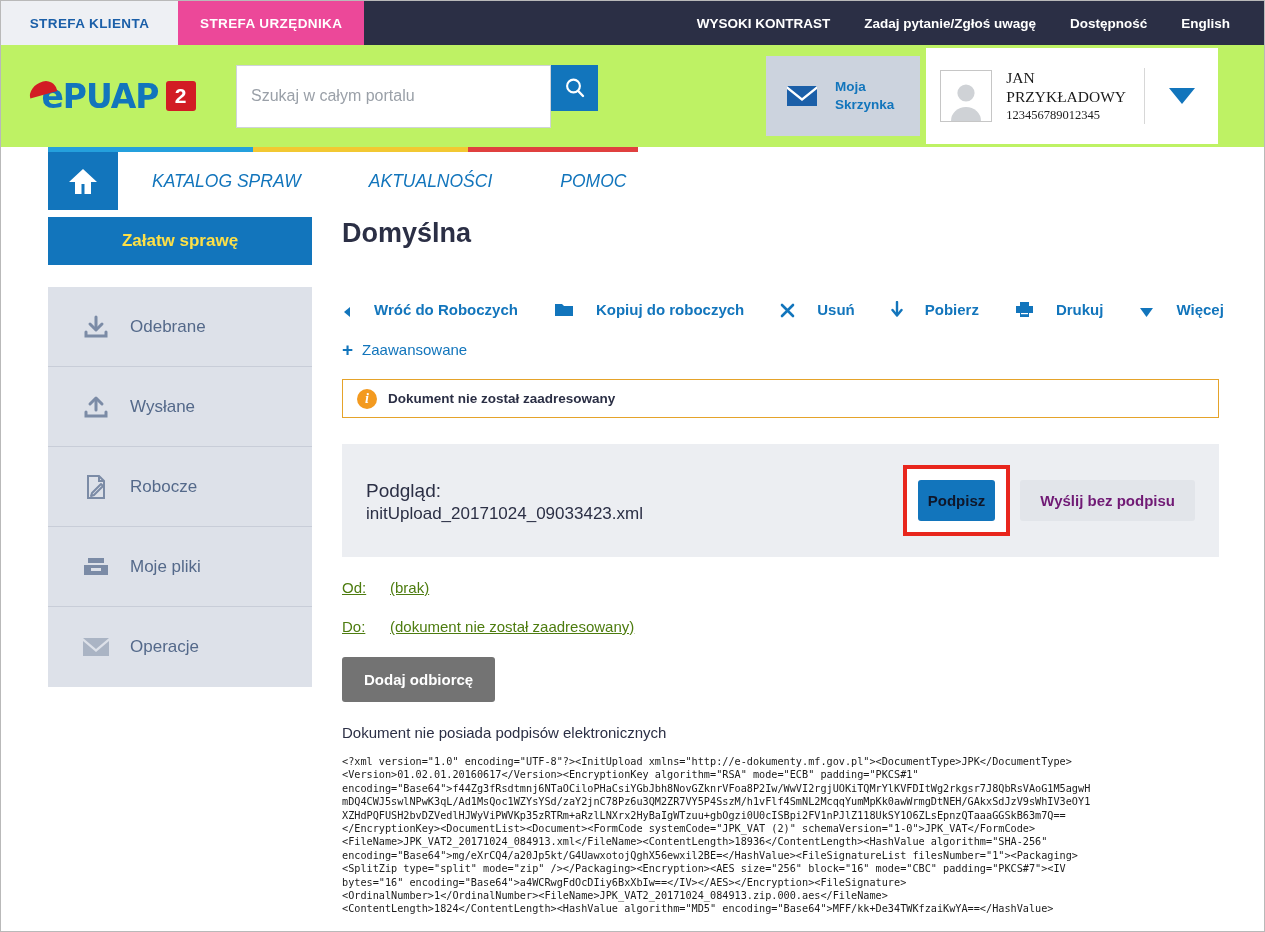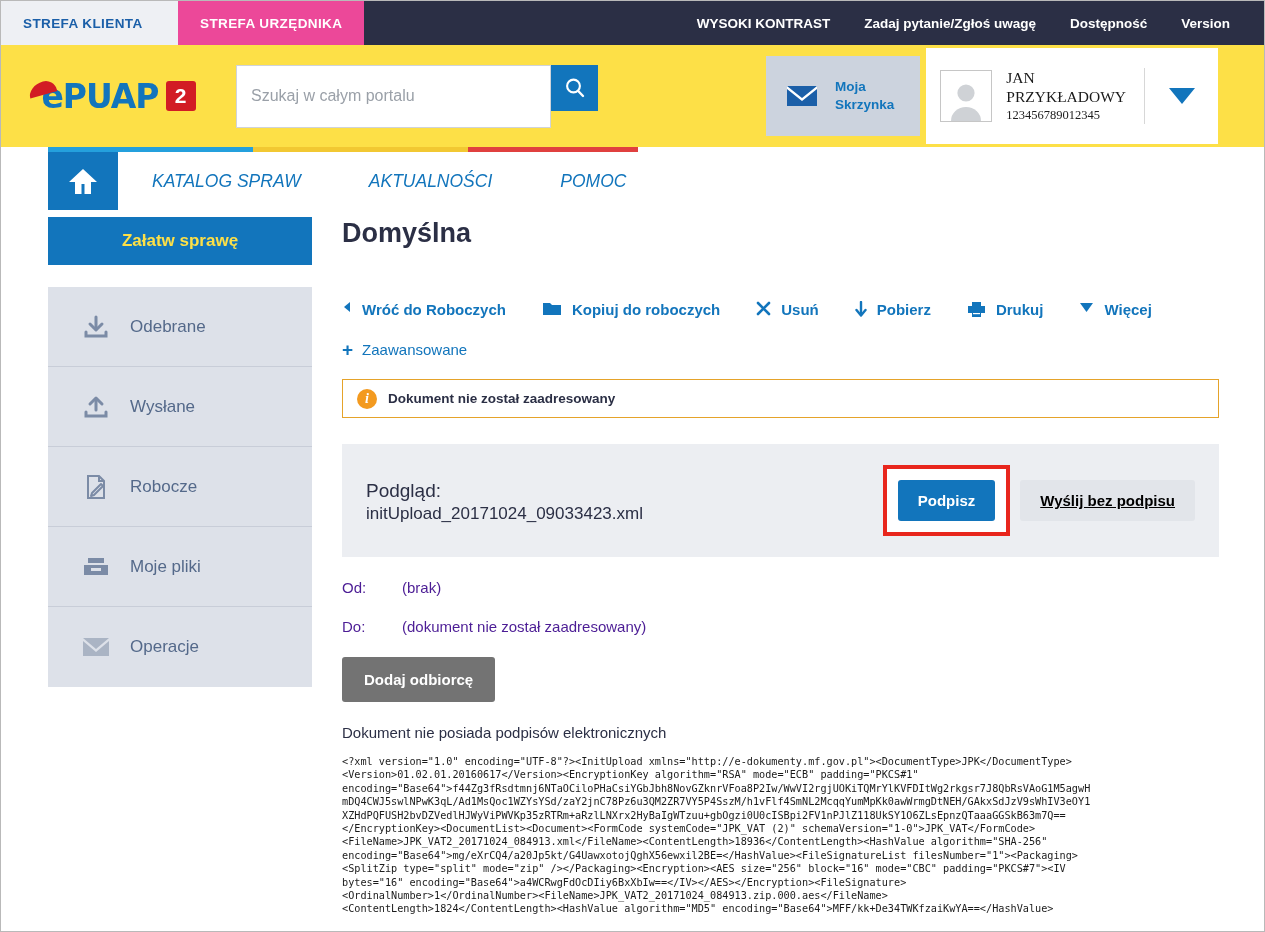--- a/index.html
+++ b/index.html
@@ -22,38 +22,38 @@
 
   
   .topbar {
     height: 44px;
     background: #2b2f45;
     display: flex;
     align-items: stretch;
     position: relative;
   }
   .zone-tab {
-    display: flex; align-items: center; justify-content: flex-start;
+    display: flex; align-items: center; justify-content: center;
     font-size: 13.5px; font-weight: bold; letter-spacing: .4px;
     padding: 0 22px; white-space: nowrap;
   }
   .zone-klienta { background: #eef0f4; color: #1b5fa8; min-width: 177px; }
   .zone-urzednika { background: #ec4899; color: #ffffff; min-width: 184px; }
   .topnav {
     margin-left: auto; display: flex; align-items: center;
     gap: 34px; padding-right: 34px;
   }
   .topnav a {
     color: #ffffff; font-size: 13.5px; font-weight: bold;
     text-decoration: none; white-space: nowrap;
   }
 
   
   .header {
-    height: 102px; background: #fde047;
+    height: 102px; background: #bef264;
     display: flex; align-items: center; padding: 0 46px 0 0;
     position: relative;
   }
   .logo-wrap {
     width: 235px; display: flex; align-items: center;
     justify-content: center; gap: 7px;
   }
   .logo-text {
     position: relative; font-size: 33px; font-weight: bold;
     color: #1275bc; letter-spacing: -1px;
@@ -145,21 +145,21 @@
     color: #54698a; font-size: 17px; cursor: pointer;
   }
   .side-item:last-child { border-bottom: none; }
   .side-icon { width: 28px; display: flex; align-items: center; justify-content: center; }
 
   .main { flex: 1; padding: 0 45px 0 30px; min-width: 0; }
   .page-title { font-size: 27px; color: #2b2f45; margin: 1px 0 52px; }
 
   .toolbar { display: flex; align-items: center; gap: 0; margin-bottom: 22px; }
   .tb {
-    display: flex; align-items: flex-start; gap: 10px; color: #1275bc;
+    display: flex; align-items: flex-end; gap: 22px; color: #1275bc;
     font-size: 15px; font-weight: bold; cursor: pointer;
     text-decoration: none; margin-right: 36px; white-space: nowrap;
   }
   .tb:last-child { margin-right: 0; }
   .adv {
     display: flex; align-items: center; gap: 9px; color: #1275bc;
     font-size: 15px; cursor: pointer; margin-bottom: 20px; width: max-content;
   }
   .adv-plus { font-size: 19px; font-weight: bold; line-height: 1; }
 
@@ -178,31 +178,31 @@
 
   .preview {
     background: #eceef2; padding: 21px 24px; display: flex;
     align-items: center; justify-content: space-between; margin-bottom: 22px;
   }
   .preview-label { font-size: 19px; color: #2b2f45; line-height: 1.45; }
   .preview-file { font-size: 17px; color: #2b2f45; }
   .preview-actions { display: flex; align-items: center; gap: 0; }
   .highlight-box { border: 4px solid #e8261d; padding: 11px; background: #fff; }
   .btn-podpisz {
-    background: #1275bc; color: #ffffff; border: none; border-radius: 3px;
-    padding: 12px 20px; font-size: 15px; font-weight: bold; cursor: pointer;
+    background: #1275bc; color: #0f172a; border: none; border-radius: 3px;
+    padding: 12px 10px; font-size: 15px; font-weight: bold; cursor: pointer;
     font-family: "Liberation Sans", sans-serif;
   }
   .btn-disabled {
-    background: #e2e5ea; color: #000000; border: none; border-radius: 3px;
+    background: #e2e5ea; color: #701a75; border: none; border-radius: 3px;
     padding: 12px 20px; font-size: 15px; font-weight: bold; cursor: default;
-    font-family: "Liberation Sans", sans-serif; margin-left: 10px; text-decoration: underline;
-  }
-
-  .addr-row { display: flex; gap: 12px; font-size: 15px; color: #4c1d95; margin-bottom: 22px; }
+    font-family: "Liberation Sans", sans-serif; margin-left: 10px;
+  }
+
+  .addr-row { display: flex; gap: 0; font-size: 15px; color: #4d7c0f; margin-bottom: 22px; text-decoration: underline; }
   .addr-key { width: 48px; flex: none; }
   .btn-odbiorce {
     background: #737373; color: #fff; border: none; border-radius: 3px;
     padding: 14px 22px; font-size: 15px; font-weight: bold; cursor: pointer;
     font-family: "Liberation Sans", sans-serif; margin-bottom: 22px;
   }
   .nosig { font-size: 15px; color: #2b2f45; margin-bottom: 14px; }
   .xml-block {
     font-family: "DejaVu Sans Mono", monospace;
     font-size: 10.2px; line-height: 13.4px; color: #1a1a1a;
@@ -218,21 +218,21 @@
     <div class="zone-tab zone-klienta">
       <span>STREFA KLIENTA</span>
     </div>
     <div class="zone-tab zone-urzednika">
       <span>STREFA URZĘDNIKA</span>
     </div>
     <div class="topnav">
       <a href="#">WYSOKI KONTRAST</a>
       <a href="#">Zadaj pytanie/Zgłoś uwagę</a>
       <a href="#">Dostępność</a>
-      <a href="#">Version</a>
+      <a href="#">English</a>
     </div>
   </div>
 
   <div class="header">
     <div class="logo-wrap">
       <div class="logo-text">
         <span class="logo-swoosh"></span>
         <span>ePUAP</span>
       </div>
       <div class="logo-badge">2</div>

